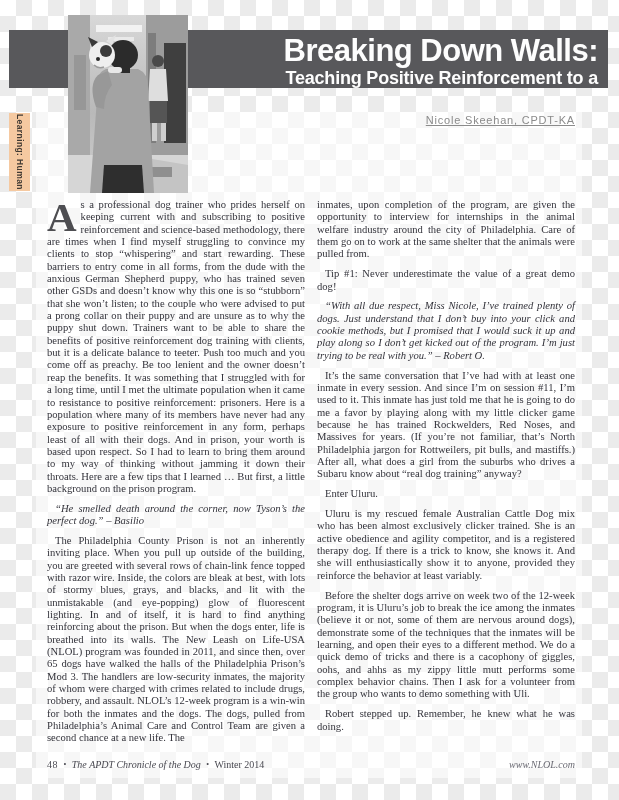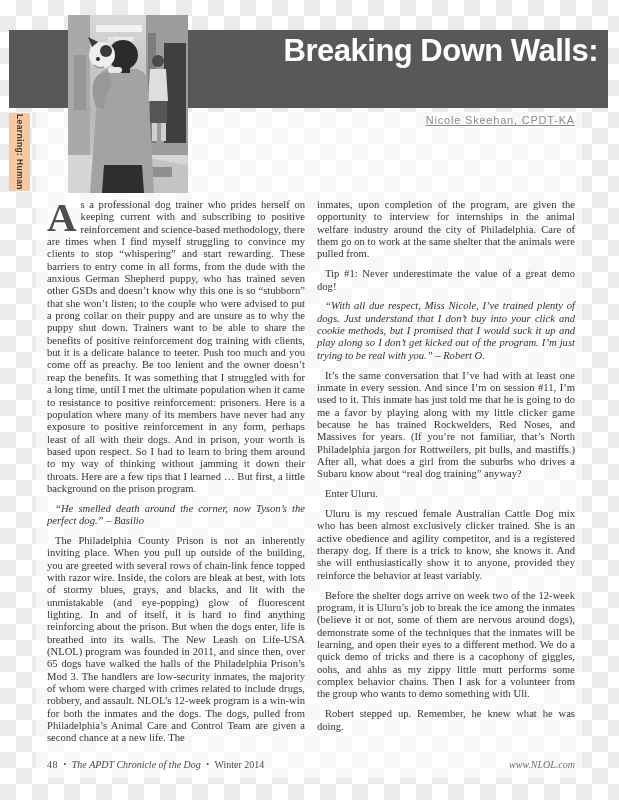--- a/index.html
+++ b/index.html
@@ -11,21 +11,21 @@
       linear-gradient(45deg,#ebebeb 25%,transparent 25%,transparent 75%,#ebebeb 75%),
       linear-gradient(45deg,#ebebeb 25%,transparent 25%,transparent 75%,#ebebeb 75%);
     background-size:32px 32px;
     background-position:0 0,16px 16px;
   }
   .page-overlay{
     position:absolute;left:36px;top:112px;width:546px;height:666px;
     background:rgba(255,255,255,0.62);
   }
   .band{
-    position:absolute;left:9px;top:30px;width:599px;height:78px;
+    position:absolute;left:9px;top:30px;width:599px;height:58px;
     background:#58585b;color:#fdfdfd;text-align:right;
     padding:3px 10px 0 0;box-sizing:border-box;
     font-family:"Liberation Sans",sans-serif;font-weight:bold;
   }
   .band .t1{font-size:31px;line-height:35px;letter-spacing:-0.5px;display:block;}
   .band .t2,.band .t3{font-size:18px;line-height:20.5px;display:block;letter-spacing:-0.2px;}
   .byline{
     position:absolute;left:200px;top:114px;width:375px;text-align:right;
     font-family:"Liberation Sans",sans-serif;font-size:11px;color:#8b8b8b;
     letter-spacing:0.8px;
@@ -71,20 +71,21 @@
   .footer .sep{font-size:8px;vertical-align:1px;padding:0 3px;}
   .footer .num{letter-spacing:0.5px;}
 </style>
 </head>
 <body>
 
 <div class="page-overlay"></div>
 
 <div class="band">
   <span class="t1">Breaking Down Walls:</span>
+  <span class="t2">Teaching Positive Reinforcement to a</span>
 </div>
 
 <div class="byline">Nicole Skeehan, CPDT-KA</div>
 
 <div class="tab">
   <span>Learning: Human</span>
 </div>
 
 <div class="photo">
   <svg width="120" height="178" viewBox="0 0 120 178" xmlns="http://www.w3.org/2000/svg">

